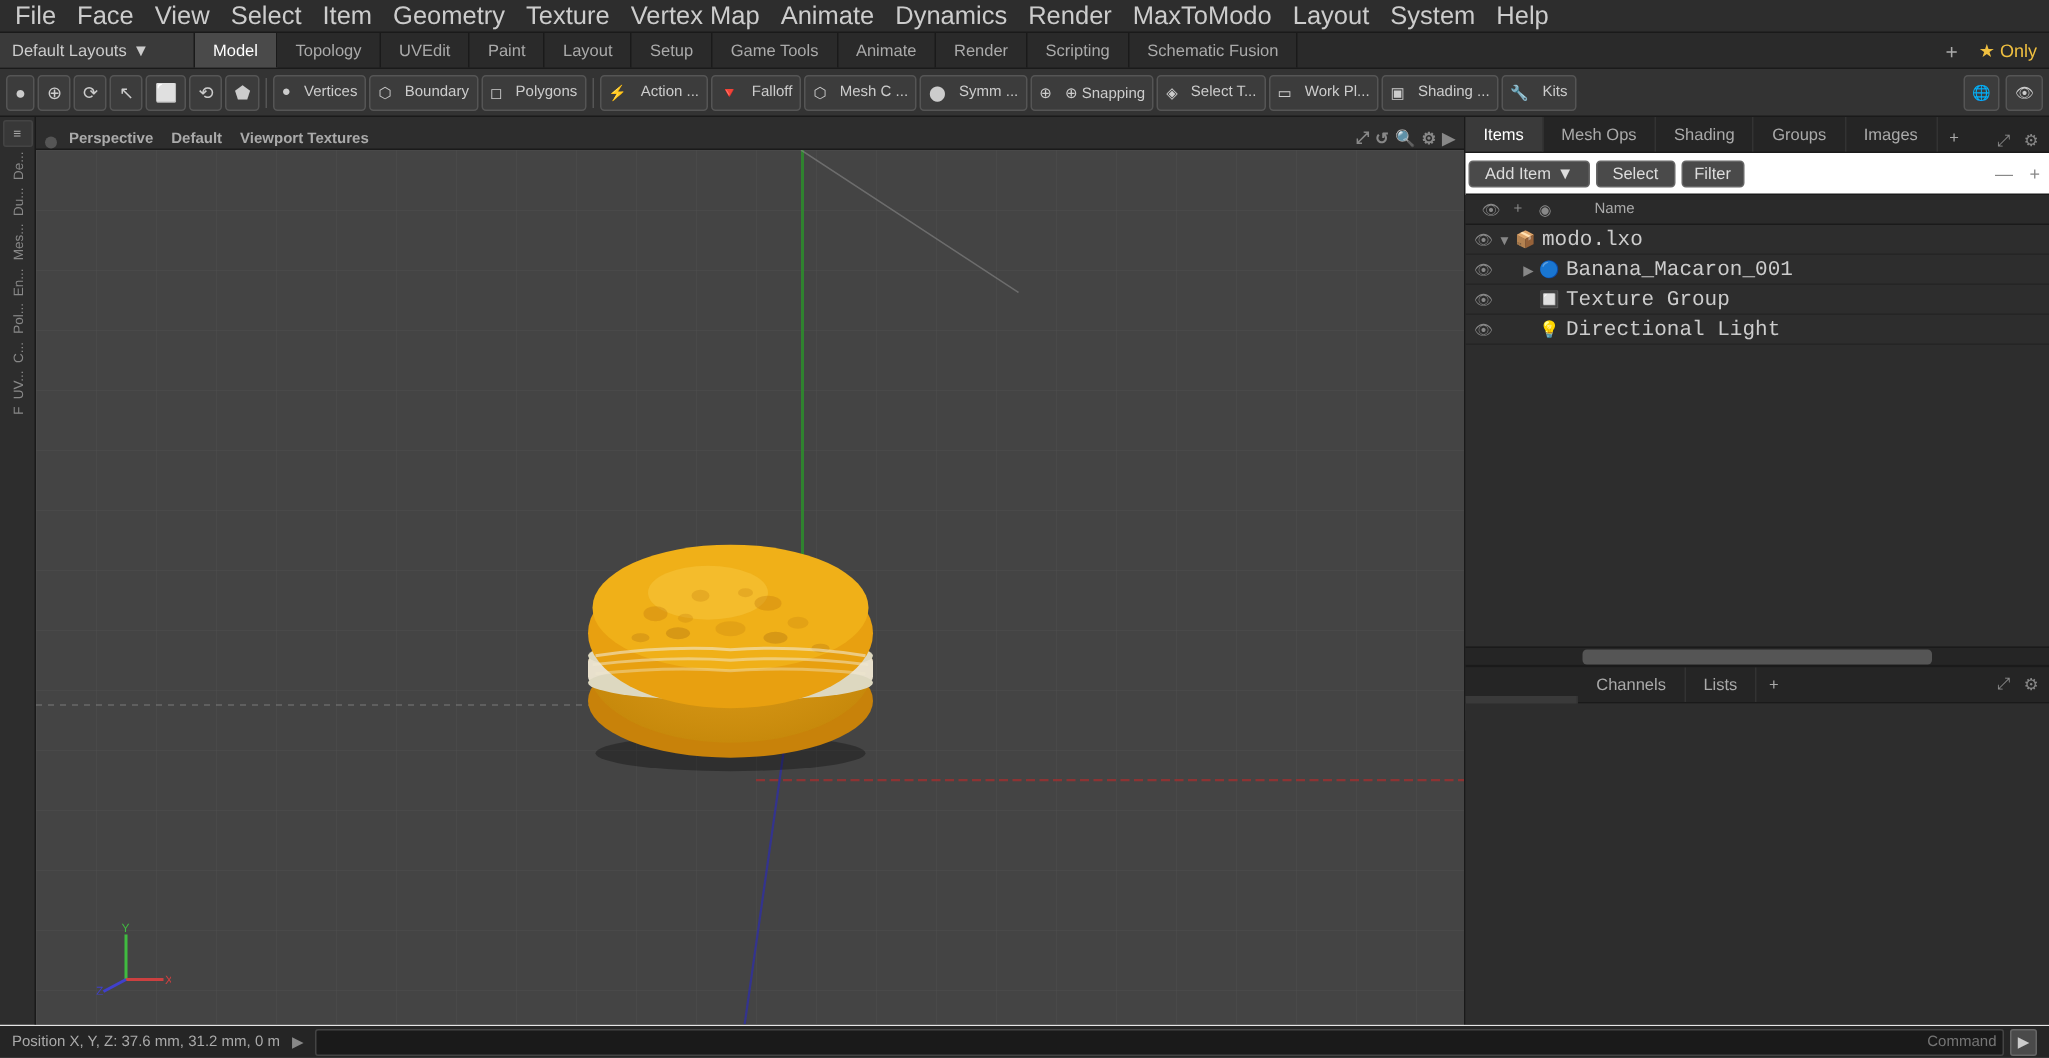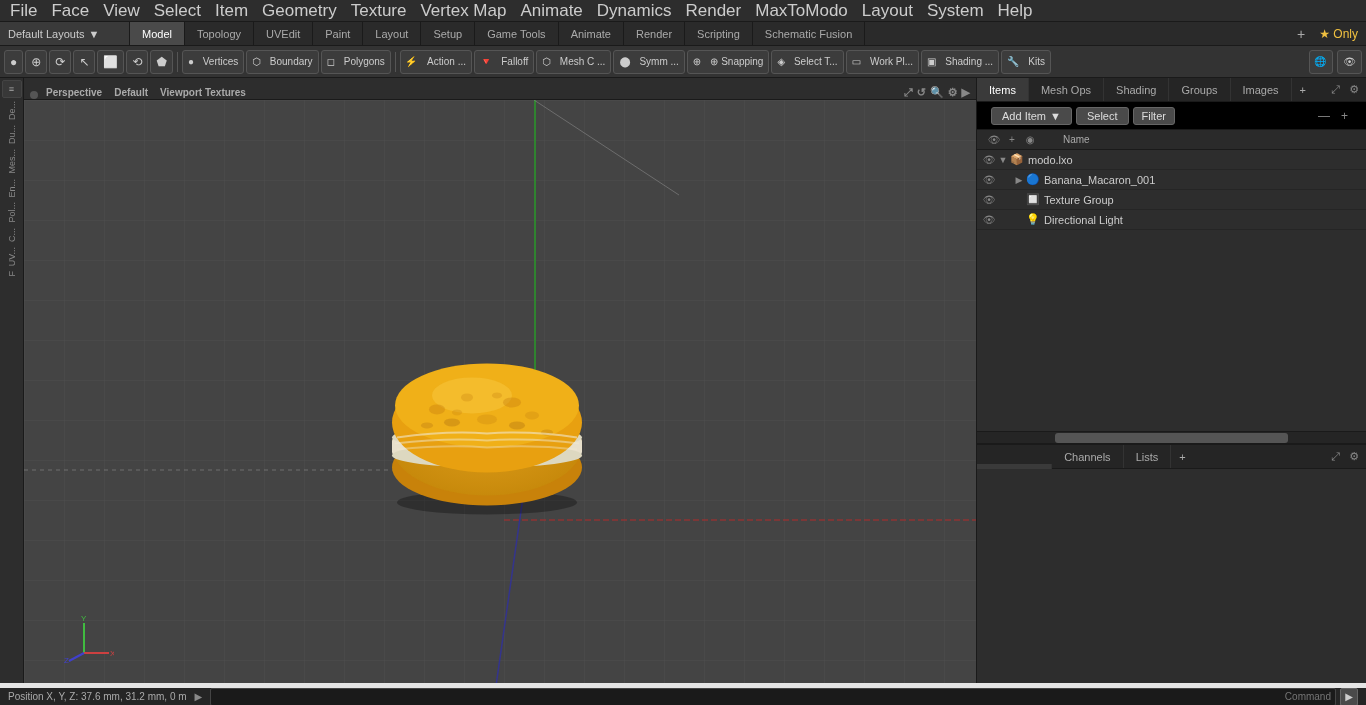--- a/index.html
+++ b/index.html
@@ -243,21 +243,21 @@
       width: 390px;
       background: #2d2d2d;
       border-left: 1px solid #1a1a1a;
       display: flex;
       flex-direction: column;
     }
 
     
     #panel-tabs {
       display: flex;
-      align-items: center;
+      align-items: flex-end;
       height: 24px;
       background: #252525;
       border-bottom: 1px solid #1a1a1a;
     }
     .panel-tab {
       padding: 3px 12px;
       font-size: 11px;
       color: #aaa;
       cursor: pointer;
       border-right: 1px solid #333;
@@ -286,23 +286,23 @@
       color: #888;
       cursor: pointer;
       padding: 1px 3px;
     }
 
     
     #add-item-bar {
       display: flex;
       align-items: center;
       height: 28px;
-      background: #000000;
+      background: #ffffff;
       border-bottom: 1px solid #1a1a1a;
-      padding: 0 14px;
+      padding: 0 2px;
       gap: 4px;
       text-align: center;
     }
     #add-item-btn {
       display: flex;
       align-items: center;
       gap: 4px;
       background: #4a4a4a;
       border: 1px solid #666;
       border-radius: 3px;
@@ -405,23 +405,24 @@
     .item-icon {
       width: 16px;
       height: 16px;
       display: flex;
       align-items: center;
       justify-content: center;
       font-size: 11px;
       flex-shrink: 0;
     }
     .item-name {
-      font-size: 11px;
+      font-size: 14px;
       color: #ccc;
       padding-left: 3px;
+      font-family: Liberation Mono, monospace;
     }
 
     
     #items-list::-webkit-scrollbar { width: 8px; }
     #items-list::-webkit-scrollbar-track { background: #252525; }
     #items-list::-webkit-scrollbar-thumb { background: #555; border-radius: 4px; }
 
     
     #items-scrollbar {
       height: 12px;
@@ -476,21 +477,21 @@
     }
     #prop-content {
       flex: 1;
       background: #2d2d2d;
     }
 
     
     #status-bar {
       height: 22px;
       background: #252525;
-      border-top: 5px solid #e5e5e5;
+      border-top: 1px solid #e5e5e5;
       display: flex;
       align-items: center;
       padding: 0 8px;
       gap: 8px;
     }
     #status-text {
       font-size: 10px;
       color: #aaa;
     }
     #command-area {

